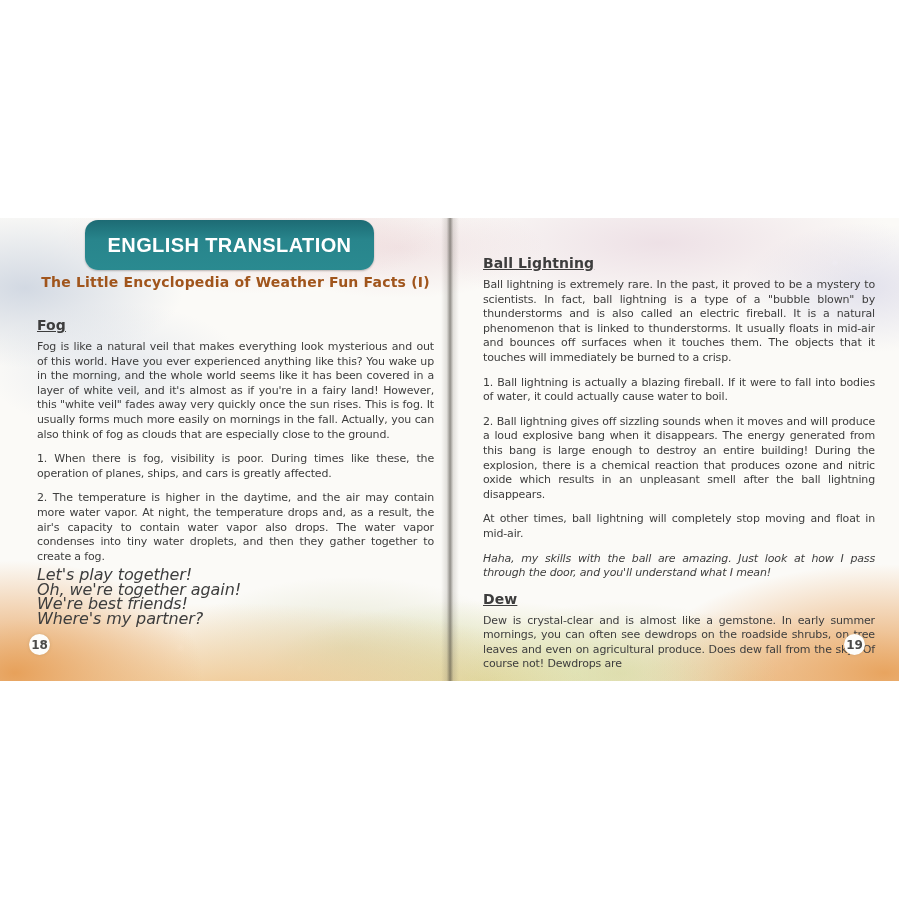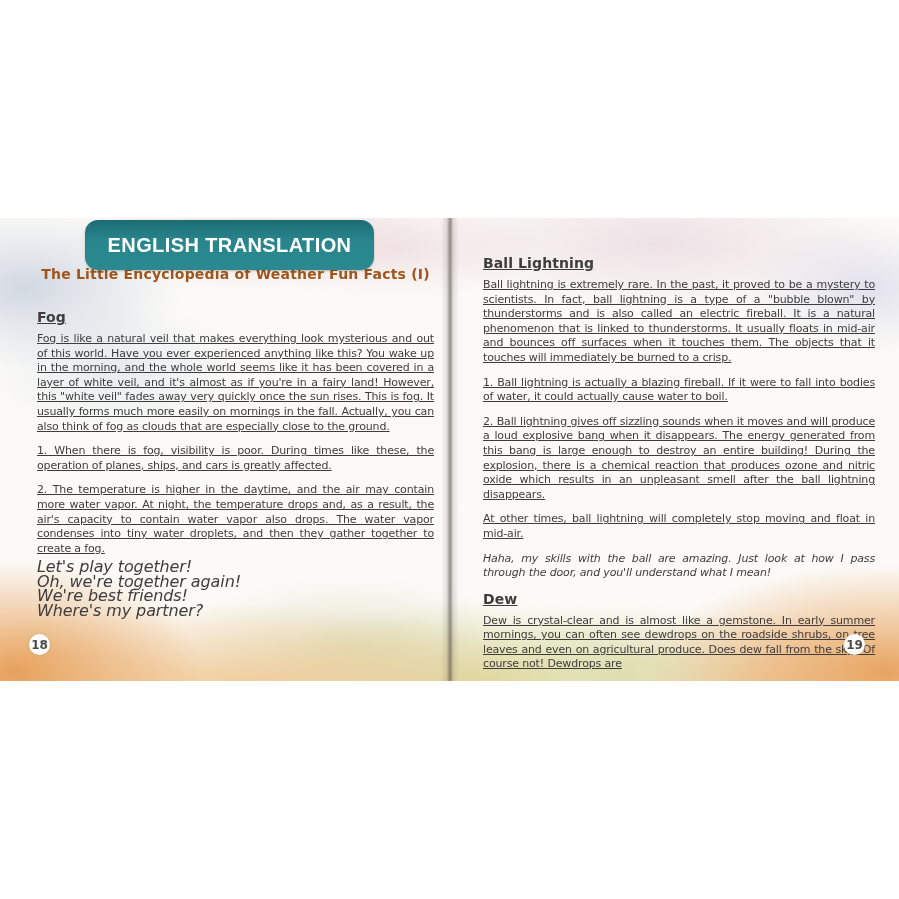--- a/index.html
+++ b/index.html
@@ -62,21 +62,21 @@
       rgba(110,104,94,0.18) 68%,
       rgba(110,104,94,0) 100%);
   }
 
   .page {
     position: absolute;
     top: 0;
     height: 100%;
     color: #3d3d3d;
   }
-  .page-left  { left: 0;     width: 449px; padding: 0 15px 0 37px; }
+  .page-left  { left: 0;     width: 449px; padding: 8px 15px 0 37px; }
   .page-right { left: 450px; width: 449px; padding: 0 24px 0 33px; }
 
   
   .banner {
     position: absolute;
     top: 2px;
     left: 85px;
     width: 289px;
     height: 50px;
     background: linear-gradient(180deg, #1d6b74 0%, #28858c 40%, #2a8a90 100%);
@@ -112,21 +112,20 @@
   .page-left .sec-heading.first { margin-top: 27px; }
   .page-right .sec-heading.first { margin-top: 37px; }
 
   .para {
     margin-top: 7px;
     margin-bottom: 10px;
     font-size: 11px;
     line-height: 14.6px;
     letter-spacing: -0.15px;
     text-align: justify;
-    text-decoration: underline;
   }
   .para.last { margin-bottom: 0; }
 
   .dialogue {
     margin-top: 4px;
     font-style: italic;
     font-size: 16px;
     line-height: 14.4px;
     letter-spacing: -0.1px;
   }

